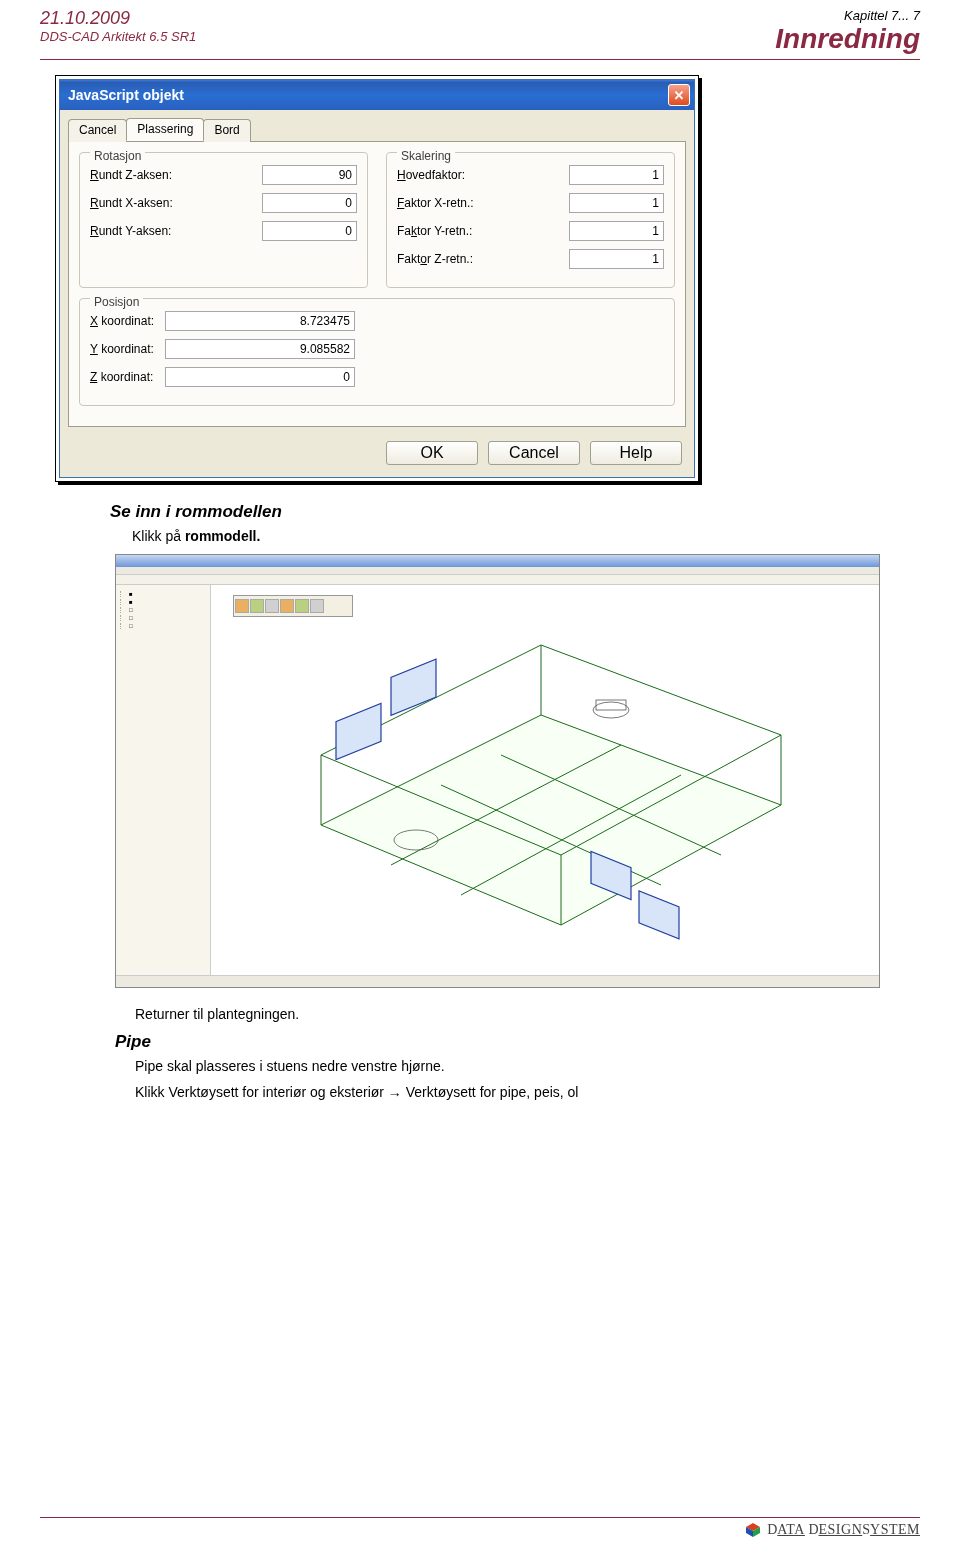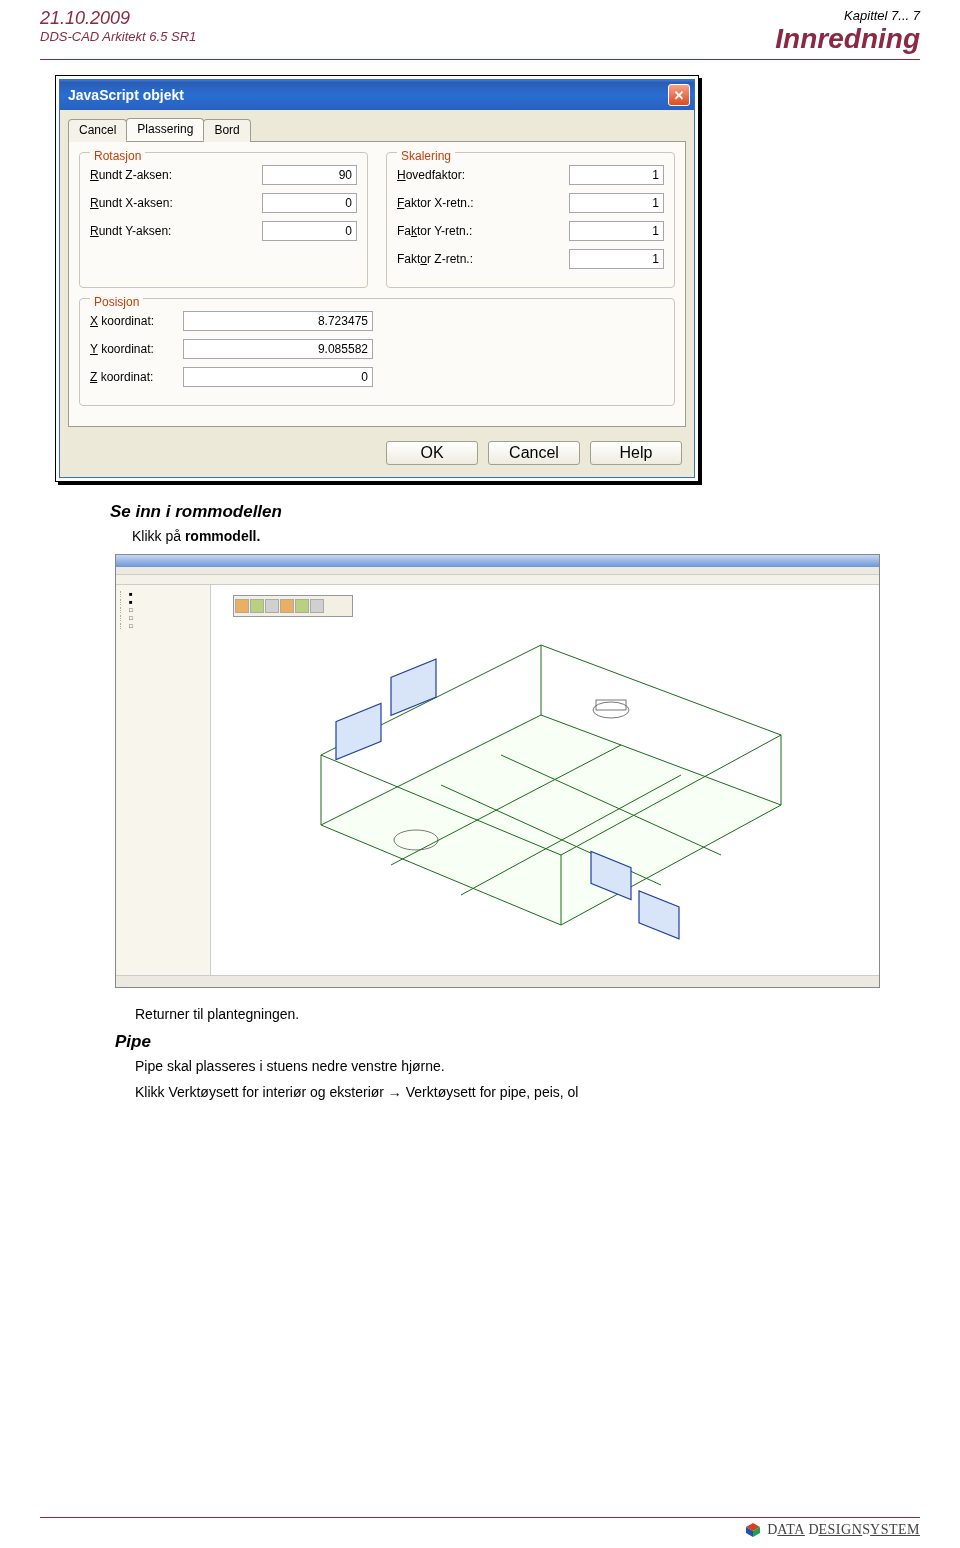--- a/index.html
+++ b/index.html
@@ -16,27 +16,27 @@
 .win-frame { border: 1px solid #3871b0; background: #ece9d8; }
 .titlebar { background: linear-gradient(to bottom, #3b78d8 0%, #2a5db4 8%, #296ed2 50%, #2960bf 100%); height: 30px; display: flex; align-items: center; justify-content: space-between; padding: 0 4px 0 8px; color: #fff; font-weight: bold; font-size: 14px; }
 .close-btn { width: 22px; height: 22px; background: linear-gradient(to bottom, #f5a28c, #de4b1b); border: 1px solid #fff; border-radius: 3px; display: flex; align-items: center; justify-content: center; color: #fff; font-family: Arial; font-size: 13px; font-weight: bold; cursor: pointer; }
 .tab-strip { display: flex; padding: 8px 8px 0 8px; position: relative; z-index: 2; }
 .tab { background: #f5f3e9; border: 1px solid #9d9d8e; border-bottom: none; border-radius: 4px 4px 0 0; padding: 3px 10px; font-size: 12px; cursor: pointer; margin-right: -1px; position: relative; top: 1px; }
 .tab.active { background: #fcfbf7; border-bottom: 1px solid #fcfbf7; top: 0; padding-bottom: 4px; z-index: 3; }
 .tab-body { margin: 0 8px 8px 8px; background: #fcfbf7; border: 1px solid #9d9d8e; padding: 10px; position: relative; z-index: 1; }
 .fieldset { border: 1px solid #c9c7b8; border-radius: 4px; padding: 8px 10px 10px 10px; margin-bottom: 10px; }
 .fieldset-row { display: flex; gap: 18px; }
 .fieldset-col { flex: 1; }
-.legend { color: #c2410c; font-size: 12px; position: relative; top: -14px; background: #fcfbf7; padding: 0 4px; display: inline-block; }
+.legend { color: #404040; font-size: 12px; position: relative; top: -14px; background: #fcfbf7; padding: 0 4px; display: inline-block; }
 .legend-spacer { margin-top: -12px; }
 .field-row { display: flex; align-items: center; justify-content: space-between; margin-bottom: 8px; }
 .field-label { font-size: 12px; }
 .field-input { width: 95px; height: 20px; border: 1px solid #a7a6aa; font-size: 12px; text-align: right; padding: 0 4px; background: #fff; }
 .field-input.wide { width: 200px; }
-.posisjon .field-row { justify-content: flex-start; gap: 18px; }
+.posisjon .field-row { justify-content: flex-start; }
 .posisjon .field-label { width: 75px; }
 .posisjon .field-input { flex: 0 0 190px; }
 .button-row { display: flex; justify-content: flex-end; gap: 10px; padding: 6px 12px 12px 12px; }
 .dlg-button { width: 92px; height: 24px; background: linear-gradient(to bottom, #fff, #eeece0); border: 1px solid #a0a090; border-radius: 3px; font-size: 16px; cursor: pointer; }
 .content-text { margin: 20px 115px 8px 110px; }
 .content-text h2 { font-style: italic; font-weight: bold; font-size: 17px; margin-bottom: 6px; }
 .content-text p { font-size: 14px; margin-left: 22px; }
 .content-text .bold { font-weight: bold; }
 .cad-wrapper { margin: 10px 80px 18px 115px; border: 1px solid #888; }
 .cad-titlebar { background: linear-gradient(to bottom, #c5d7f3, #6d96d8); height: 12px; display: flex; align-items: center; padding: 0 4px; font-size: 6px; color: #333; }

